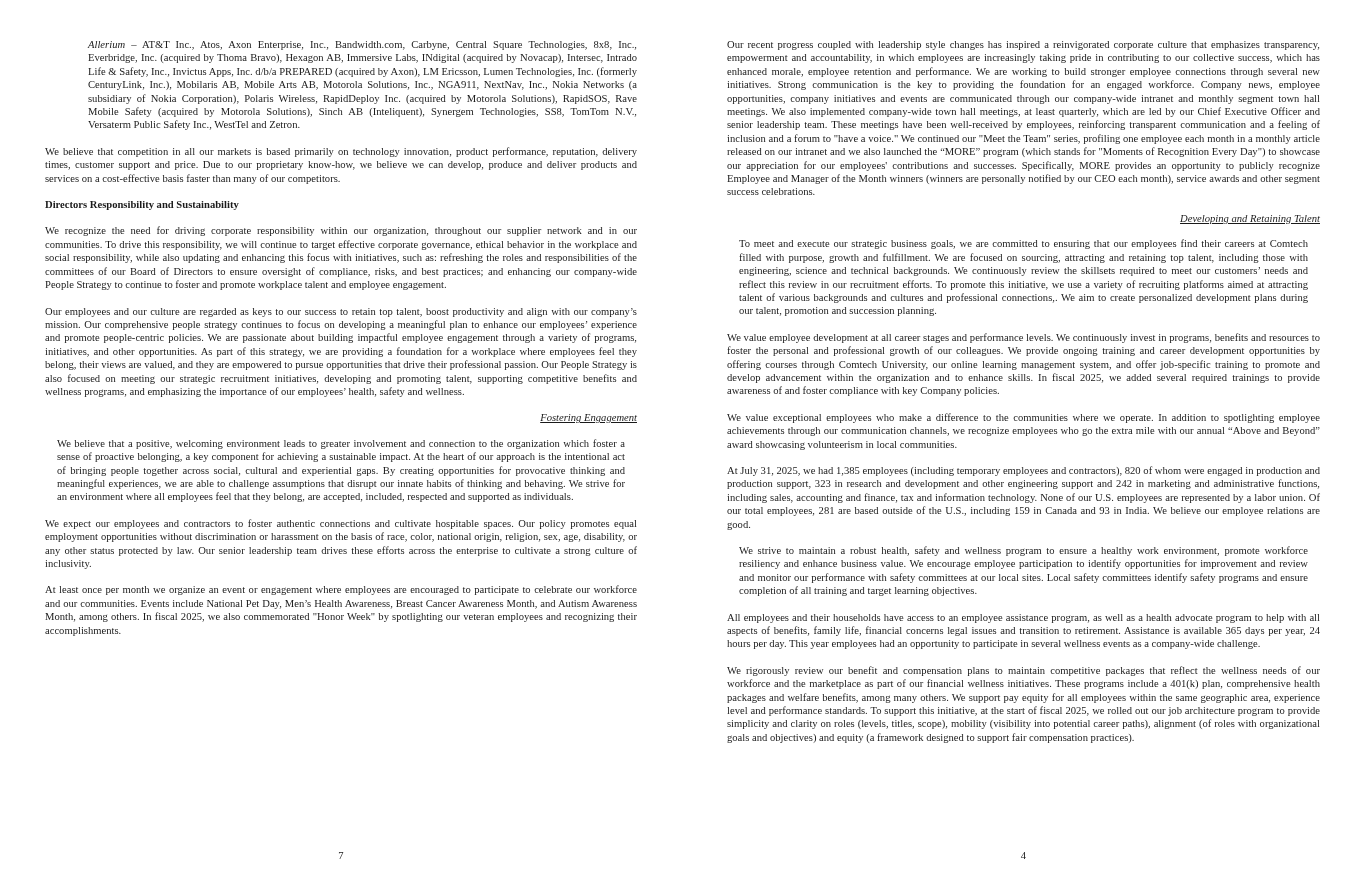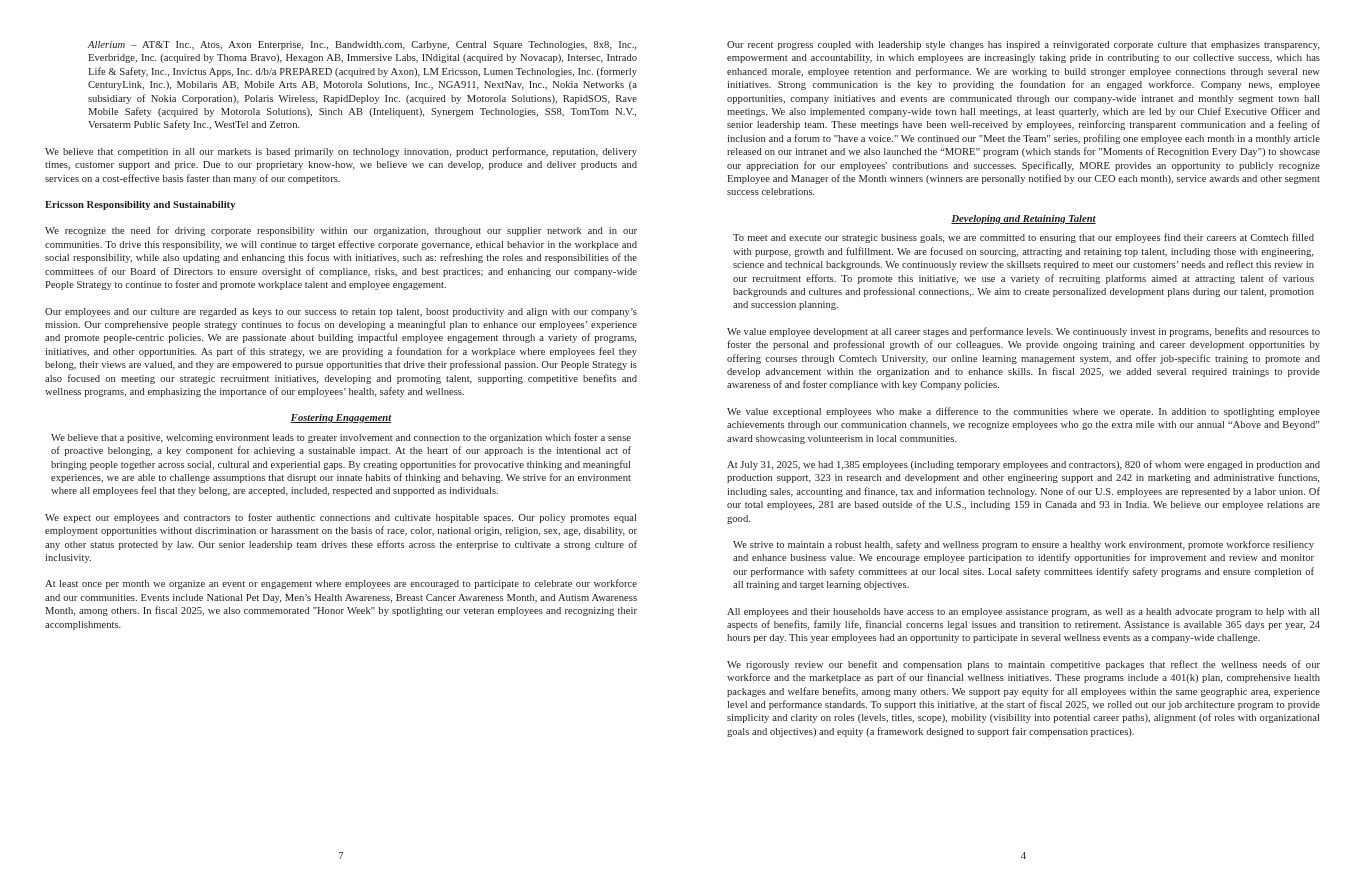--- a/index.html
+++ b/index.html
@@ -37,28 +37,28 @@
 
   h3.bold-heading {
     font-size: 10.6px;
     line-height: 13.4px;
     font-weight: bold;
     margin: 0 0 13px 0;
   }
   h4.italic-heading {
     font-size: 10.6px;
     line-height: 13.4px;
-    font-weight: bold;
+    font-weight: normal;
     font-style: italic;
     text-decoration: underline;
     margin: 0;
-    text-align: center;
+    text-align: right;
   }
   .subsection { margin: 0 0 13px 0; }
-  .subsection p { margin: 6px; font-family: Liberation Serif, serif; }
+  .subsection p { margin: 12px; font-family: Liberation Serif, serif; }
 
   .page-footer {
     position: absolute;
     top: 849px;
     font-size: 10.6px;
     line-height: 13.4px;
     text-align: center;
     color: #1a1a1a;
   }
   #footer-left  { left: 45px;  width: 592px; }
@@ -67,21 +67,21 @@
 </head>
 <body>
 
 <div>
 
   <section class="page-col" id="col-left">
     <p class="listing"><span class="lead-italic">Allerium</span><span> – AT&amp;T Inc., Atos, Axon Enterprise, Inc., Bandwidth.com, Carbyne, Central Square Technologies, 8x8, Inc., Everbridge, Inc. (acquired by Thoma Bravo), Hexagon AB, Immersive Labs, INdigital (acquired by Novacap), Intersec, Intrado Life &amp; Safety, Inc., Invictus Apps, Inc. d/b/a PREPARED (acquired by Axon), LM Ericsson, Lumen Technologies, Inc. (formerly CenturyLink, Inc.), Mobilaris AB, Mobile Arts AB, Motorola Solutions, Inc., NGA911, NextNav, Inc., Nokia Networks (a subsidiary of Nokia Corporation), Polaris Wireless, RapidDeploy Inc. (acquired by Motorola Solutions), RapidSOS, Rave Mobile Safety (acquired by Motorola Solutions), Sinch AB (Inteliquent), Synergem Technologies, SS8, TomTom N.V., Versaterm Public Safety Inc., WestTel and Zetron.</span></p>
 
     <p>We believe that competition in all our markets is based primarily on technology innovation, product performance, reputation, delivery times, customer support and price. Due to our proprietary know-how, we believe we can develop, produce and deliver products and services on a cost-effective basis faster than many of our competitors.</p>
 
-    <h3 class="bold-heading">Ericsson Responsibility and Sustainability</h3>
+    <h3 class="bold-heading">Directors Responsibility and Sustainability</h3>
 
     <p>We recognize the need for driving corporate responsibility within our organization, throughout our supplier network and in our communities. To drive this responsibility, we will continue to target effective corporate governance, ethical behavior in the workplace and social responsibility, while also updating and enhancing this focus with initiatives, such as: refreshing the roles and responsibilities of the committees of our Board of Directors to ensure oversight of compliance, risks, and best practices; and enhancing our company-wide People Strategy to continue to foster and promote workplace talent and employee engagement.</p>
 
 
     <p>Our employees and our culture are regarded as keys to our success to retain top talent, boost productivity and align with our company’s mission. Our comprehensive people strategy continues to focus on developing a meaningful plan to enhance our employees’ experience and promote people-centric policies. We are passionate about building impactful employee engagement through a variety of programs, initiatives, and other opportunities. As part of this strategy, we are providing a foundation for a workplace where employees feel they belong, their views are valued, and they are empowered to pursue opportunities that drive their professional passion. Our People Strategy is also focused on meeting our strategic recruitment initiatives, developing and promoting talent, supporting competitive benefits and wellness programs, and emphasizing the importance of our employees’ health, safety and wellness.</p>
 
     <div class="subsection">
       <h4 class="italic-heading">Fostering Engagement</h4>
       <p>We believe that a positive, welcoming environment leads to greater involvement and connection to the organization which foster a sense of proactive belonging, a key component for achieving a sustainable impact. At the heart of our approach is the intentional act of bringing people together across social, cultural and experiential gaps. By creating opportunities for provocative thinking and meaningful experiences, we are able to challenge assumptions that disrupt our innate habits of thinking and behaving. We strive for an environment where all employees feel that they belong, are accepted, included, respected and supported as individuals.</p>
     </div>

